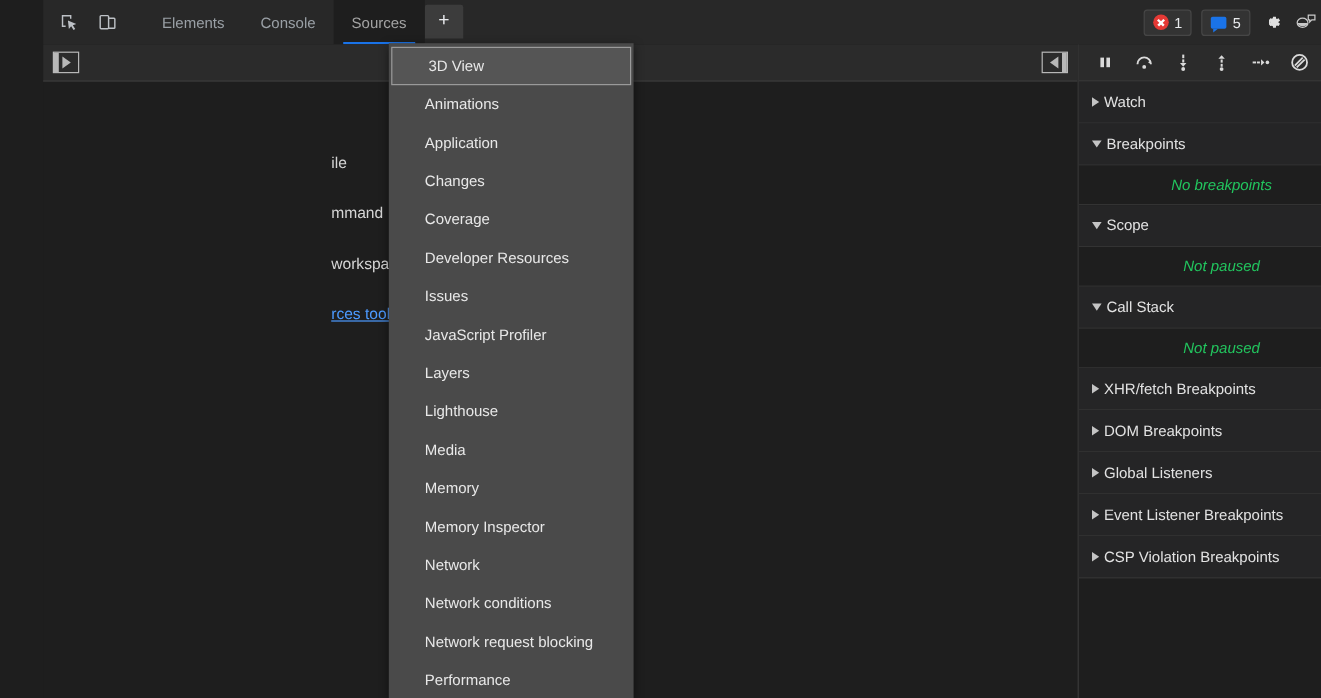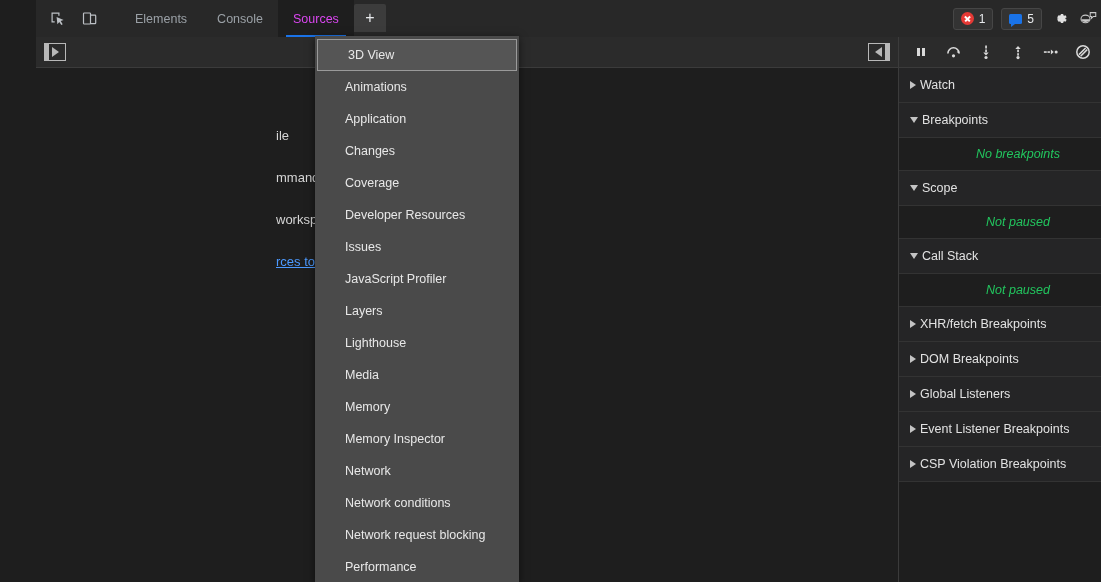--- a/index.html
+++ b/index.html
@@ -26,21 +26,21 @@
     border-radius: 2px;
   }
   .tabs { display: flex; align-items: stretch; height: 37px; margin-left: 14px; }
   .tab {
     position: relative;
     display: flex; align-items: center; justify-content: center;
     padding: 0 15px; height: 37px;
     color: #9aa0a6; font-size: 12.5px;
     white-space: nowrap;
   }
-  .tab.active { background: #1e1e1e; color: #d946ef; }
+  .tab.active { background: #1e1e1e; color: #a3a3a3; }
   .tab.active::after {
     content: ""; position: absolute; left: 8px; right: 8px; bottom: 0;
     height: 2px; background: #1a73e8;
   }
   .tab-add {
     display: flex; align-items: center; justify-content: center;
     width: 32px; height: 28px; margin-top: 4px;
     background: #3c3c3c; border-radius: 2px 2px 0 0;
     color: #e8eaed;
   }
@@ -139,21 +139,21 @@
     border-top: 6px solid #c4c4c4; border-bottom: 0;
   }
   .empty-row {
     height: 33px; display: flex; align-items: center; justify-content: center;
     background: #1e1e1e; border-bottom: 1px solid #333333;
     color: #22c55e; font-size: 12.5px; font-style: italic;
   }
 
   
   .menu {
-    position: absolute; left: 279px; top: 36px; width: 204px; height: 546px;
+    position: absolute; left: 288px; top: 36px; width: 204px; height: 546px;
     background: #4a4a4a;
     box-shadow: 0 2px 8px rgba(0,0,0,.55);
     padding-top: 3px; overflow: hidden; z-index: 50;
   }
   .menu-item {
     height: 32px; display: flex; align-items: center;
     padding-left: 30px; color: #e8e8e8; font-size: 12.5px;
     white-space: nowrap;
   }
   .menu-item.selected {

